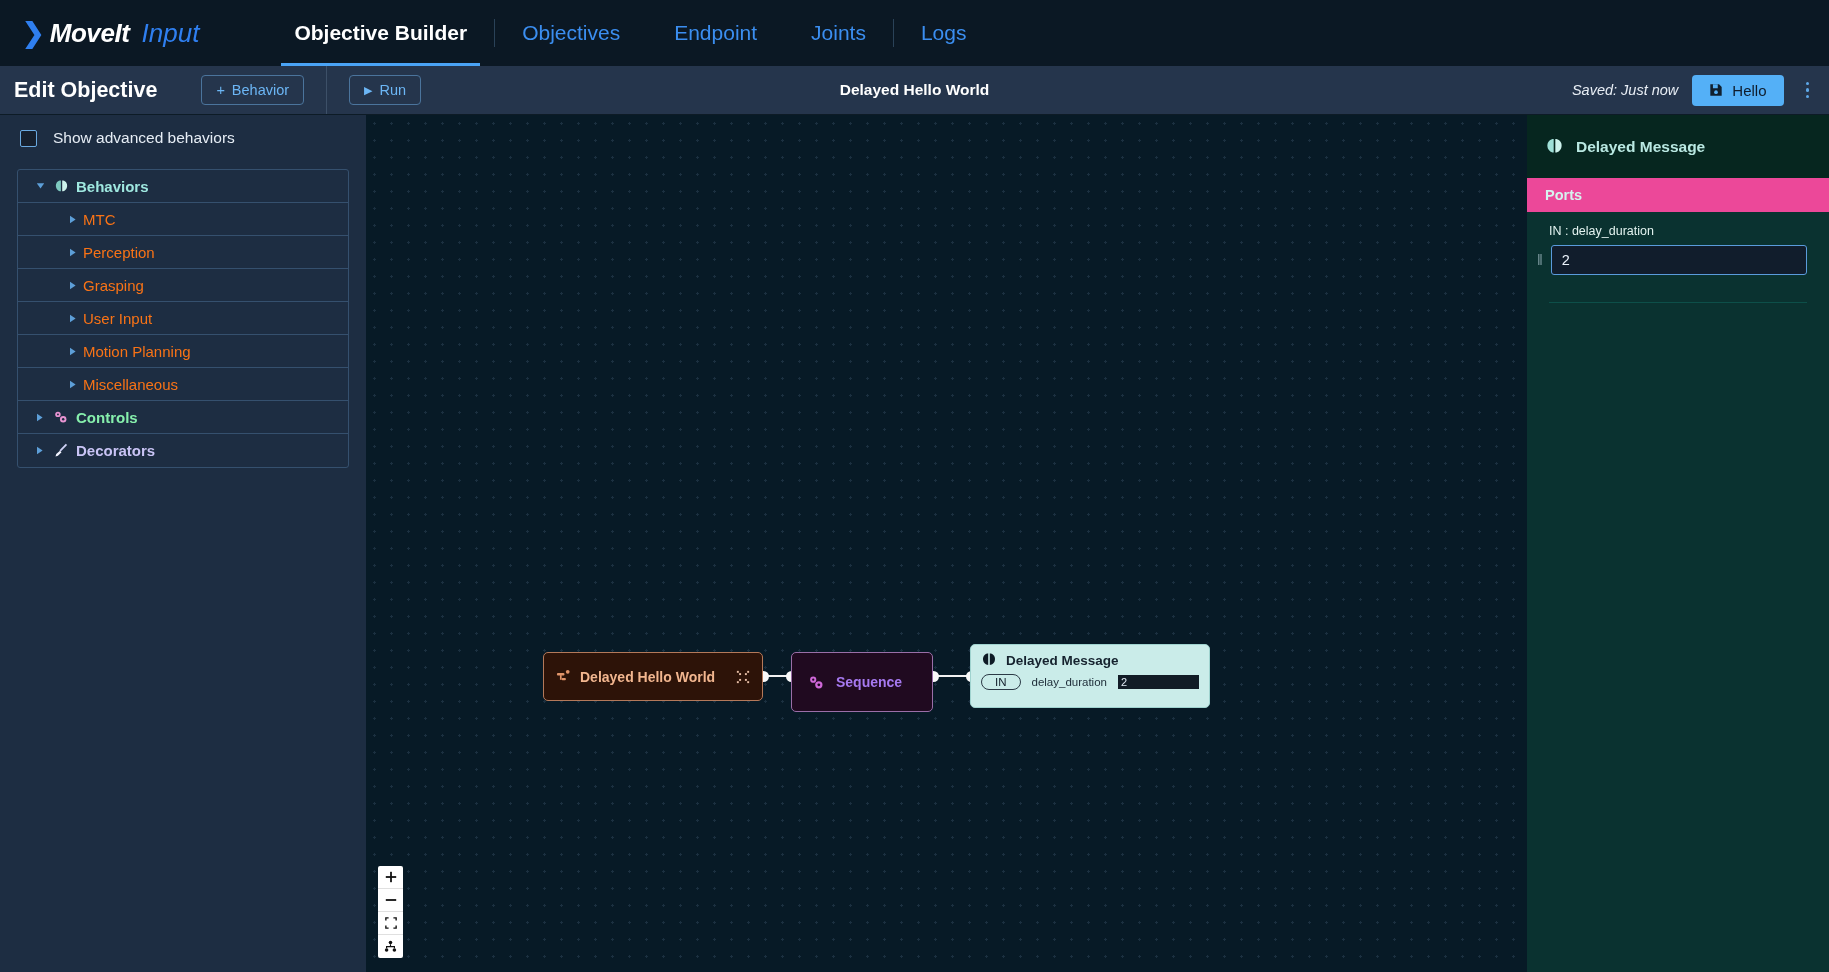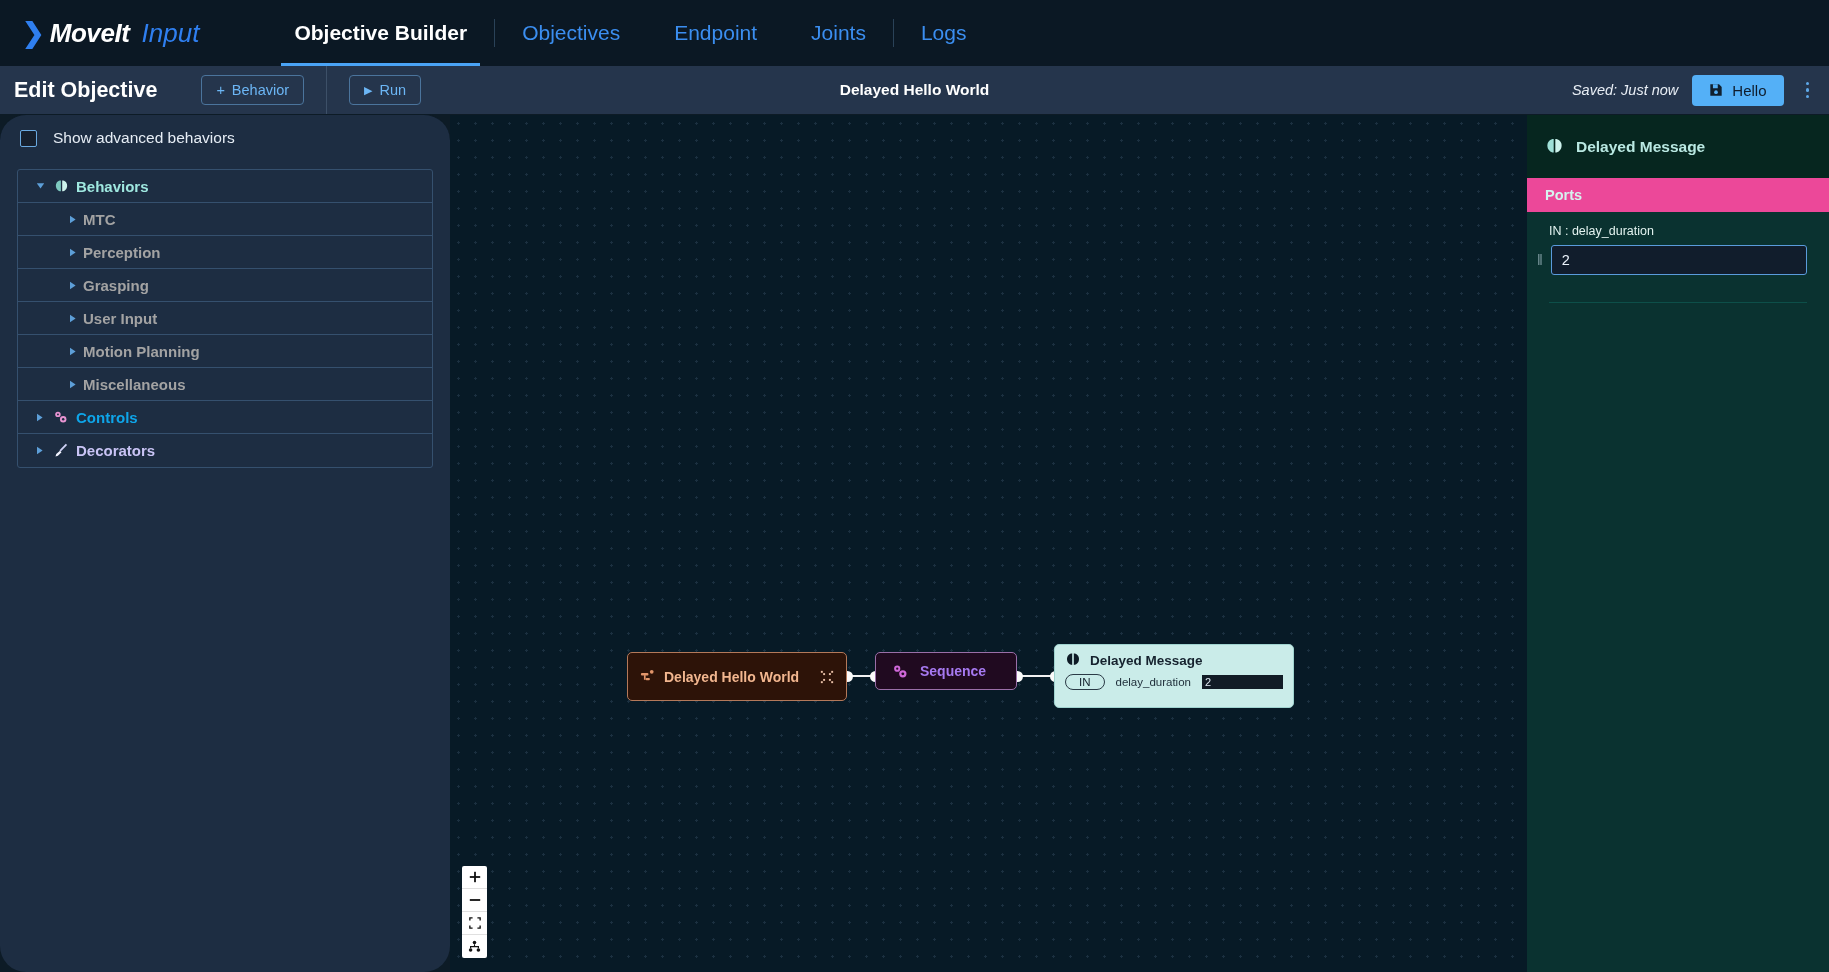--- a/index.html
+++ b/index.html
@@ -63,22 +63,22 @@
     font-family: "Liberation Sans", sans-serif;
   }
   #kebab { display: flex; flex-direction: column; gap: 3px; padding: 6px 8px; cursor: pointer; }
   #kebab i { width: 3.5px; height: 3.5px; border-radius: 50%; background: #5ea8e8; display: block; }
 
   
   #body { display: flex; height: calc(972px - 66px - 48px); }
 
   
   #sidebar {
-    width: 450px; background: #1d2d42; flex-shrink: 0;
-    border-top: 1px solid #0d1b26; padding: 14px 17px 0 17px; border-radius: 26px;
+    width: 366px; background: #1d2d42; flex-shrink: 0;
+    border-top: 1px solid #0d1b26; padding: 14px 17px 0 17px;
   }
   #adv-row { display: flex; align-items: center; gap: 16px; margin-bottom: 22px; padding-left: 3px; }
   #adv-check {
     width: 17px; height: 17px; border: 1px solid #6aa9e0; border-radius: 2px;
     background: #16202e; cursor: pointer; flex-shrink: 0;
   }
   #adv-label { color: #e6edf5; font-size: 15.5px; }
 
   #tree { border: 1px solid #35506e; border-radius: 3px; overflow: hidden; }
   .tnode {
@@ -86,41 +86,41 @@
     border-bottom: 1px solid #35506e; font-size: 15px;
   }
   .tnode:last-child { border-bottom: none; }
   .tnode.child { padding-left: 47px; }
   .tnode.root { padding-left: 14px; }
   .arrow { width: 16px; flex-shrink: 0; display: flex; align-items: center; justify-content: center; }
   .arrow svg { display: block; }
   .ticon { width: 26px; flex-shrink: 0; display: flex; align-items: center; justify-content: center; }
   .tlabel { margin-left: 2px; }
   .c-behaviors { color: #9fe8e0; font-weight: 700; }
-  .c-child { color: #a3a3a3; font-weight: bold; }
-  .c-controls { color: #0ea5e9; font-weight: 700; }
+  .c-child { color: #f97316; }
+  .c-controls { color: #86efac; font-weight: 700; }
   .c-decorators { color: #c9c4f5; font-weight: 700; }
 
   
   #canvas {
     flex: 1; position: relative; overflow: hidden;
     background-color: #071a26;
     background-image: radial-gradient(#1b3040 1.1px, transparent 1.1px);
     background-size: 17px 17px;
     border-top: 1px solid #0d1b26;
   }
   .node { position: absolute; border-radius: 5px; }
   #node-root {
     left: 177px; top: 537px; width: 220px; height: 49px;
     background: #2d1308; border: 1px solid #b4795a;
     display: flex; align-items: center; padding: 0 12px; gap: 9px;
     color: #f2b68f; font-size: 14px; font-weight: 700;
   }
   #node-seq {
-    left: 425px; top: 537px; width: 142px; height: 38px;
+    left: 425px; top: 537px; width: 142px; height: 60px;
     background: #200a20; border: 1px solid #9a6fa8;
     display: flex; align-items: center; padding: 3px 16px; gap: 11px;
     color: #a679f0; font-size: 14px; font-weight: 700;
   }
   #node-msg {
     left: 604px; top: 529px; width: 240px; height: 64px;
     background: #caece9; border: 1px solid #9fd3cf;
     padding: 7px 10px 0 10px;
   }
   #node-msg .hdr { display: flex; align-items: center; gap: 9px; color: #15222e; font-size: 13.5px; font-weight: 700; }

